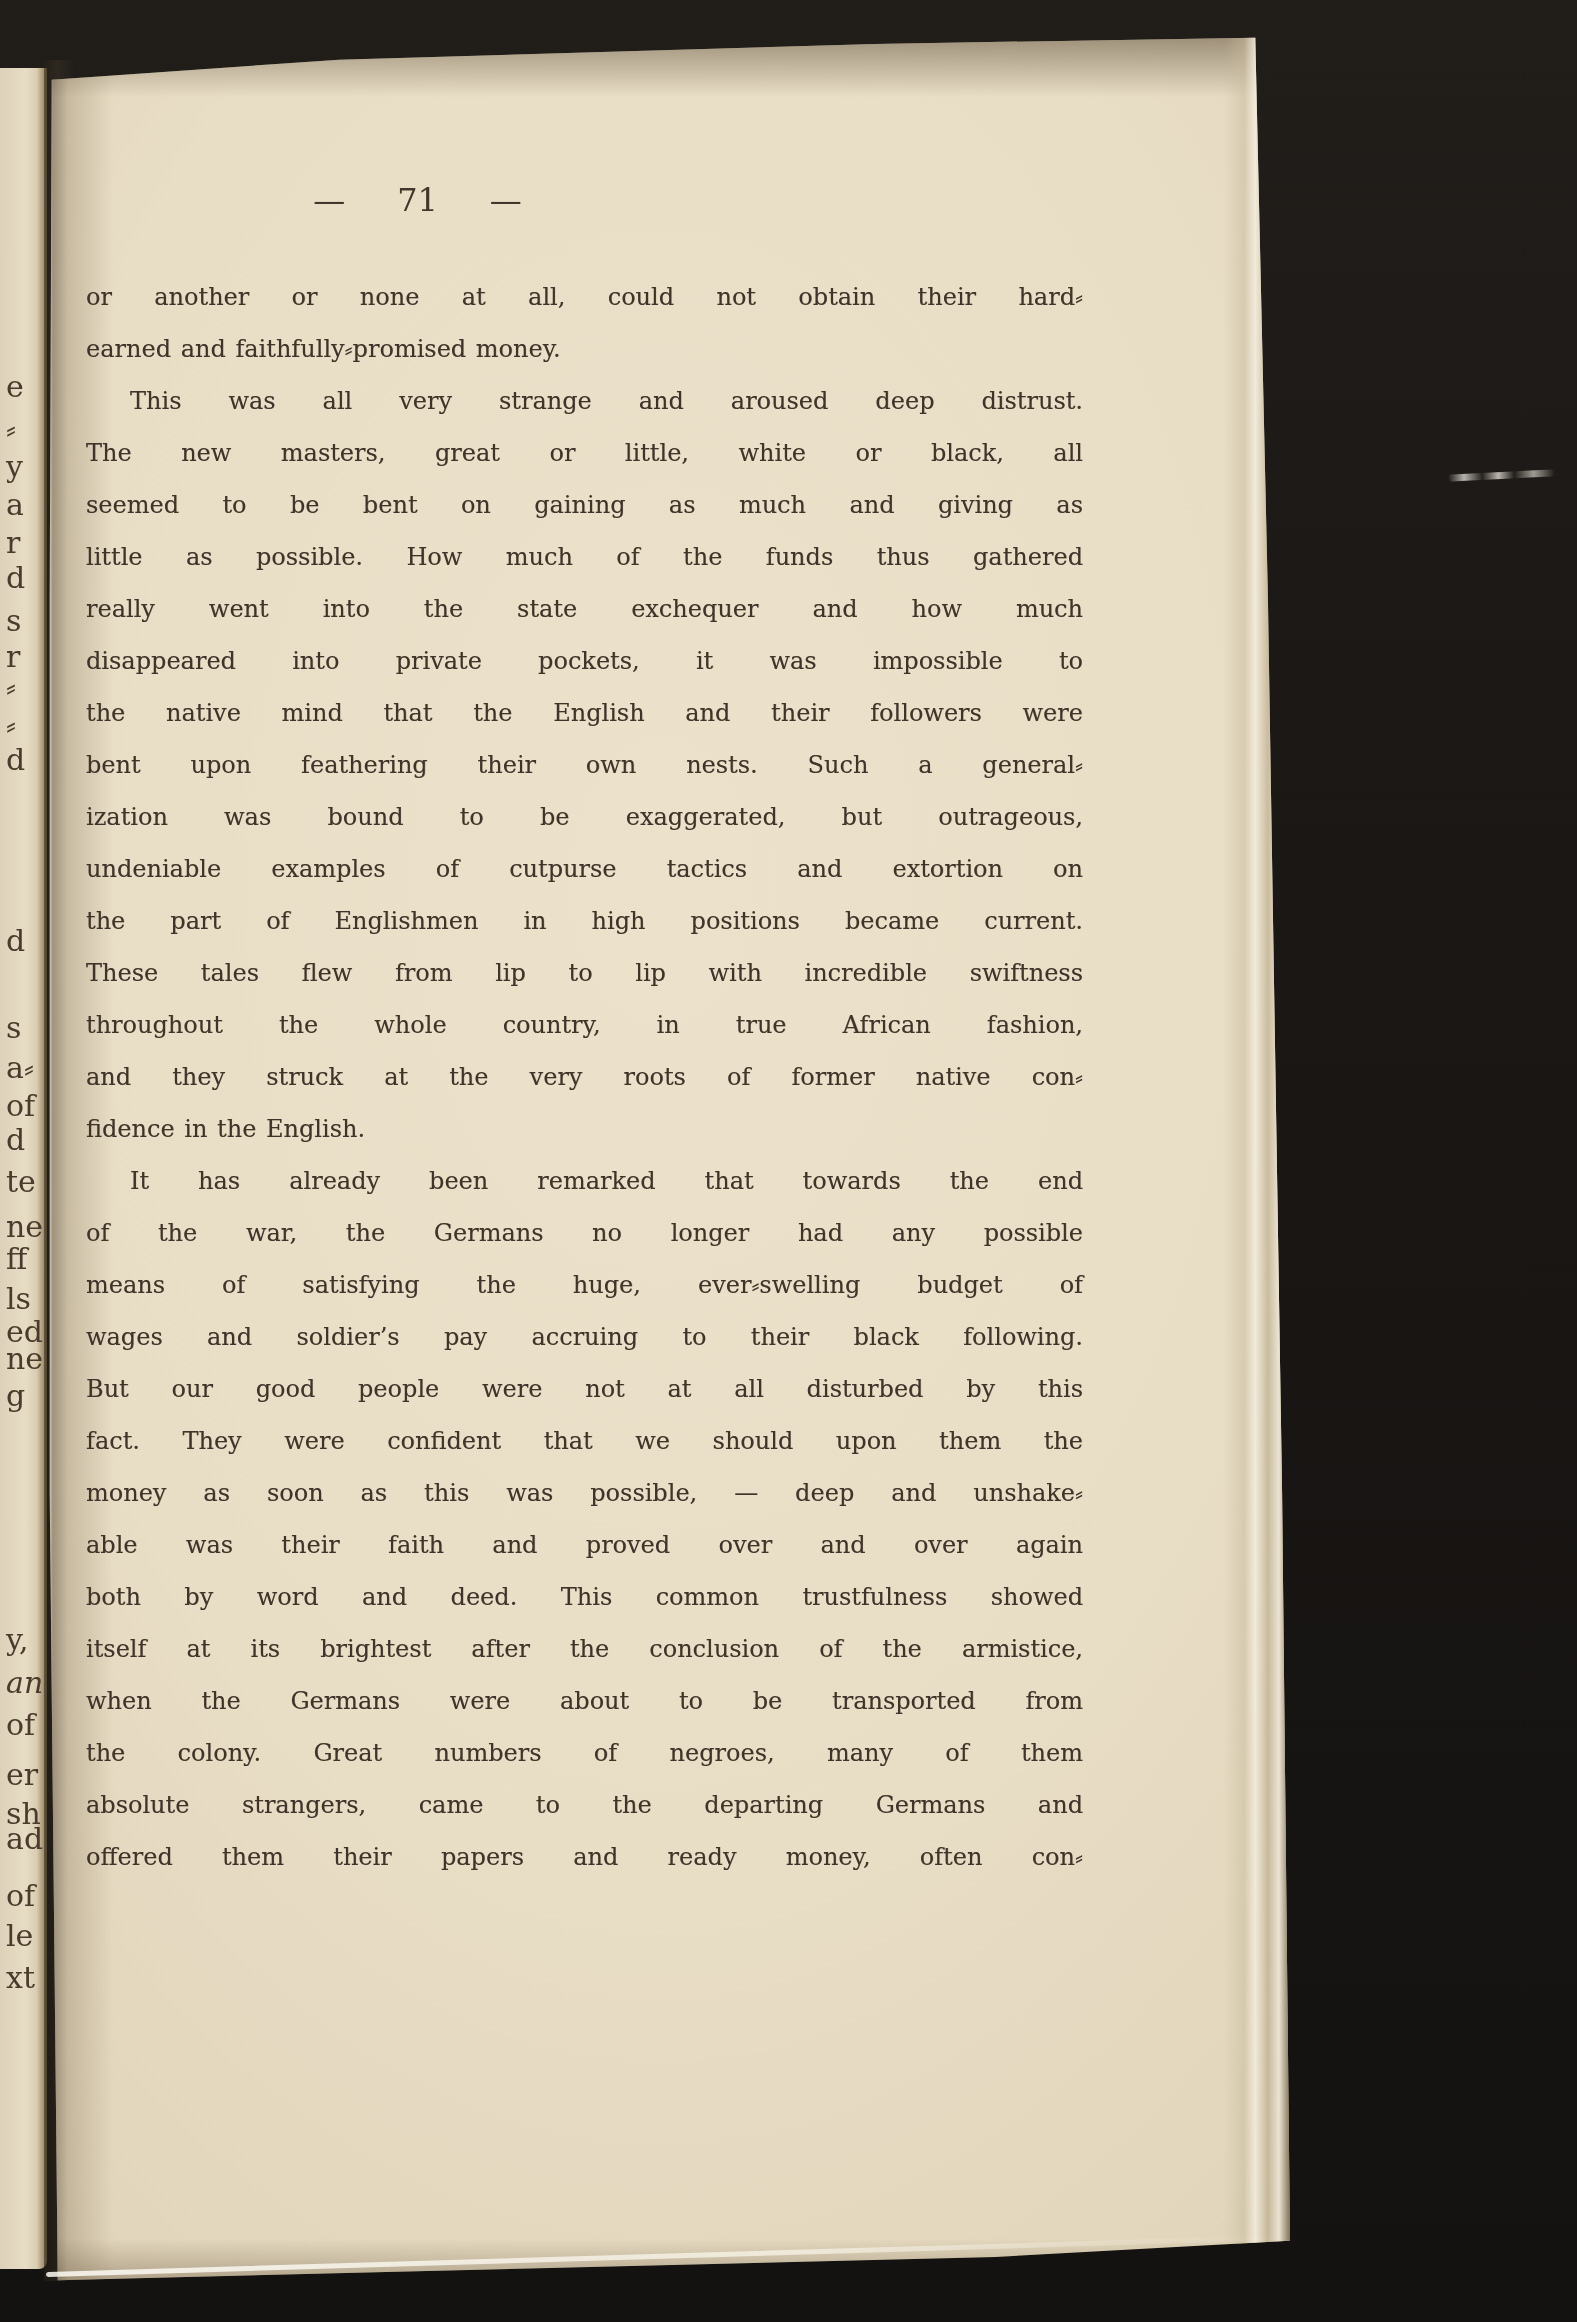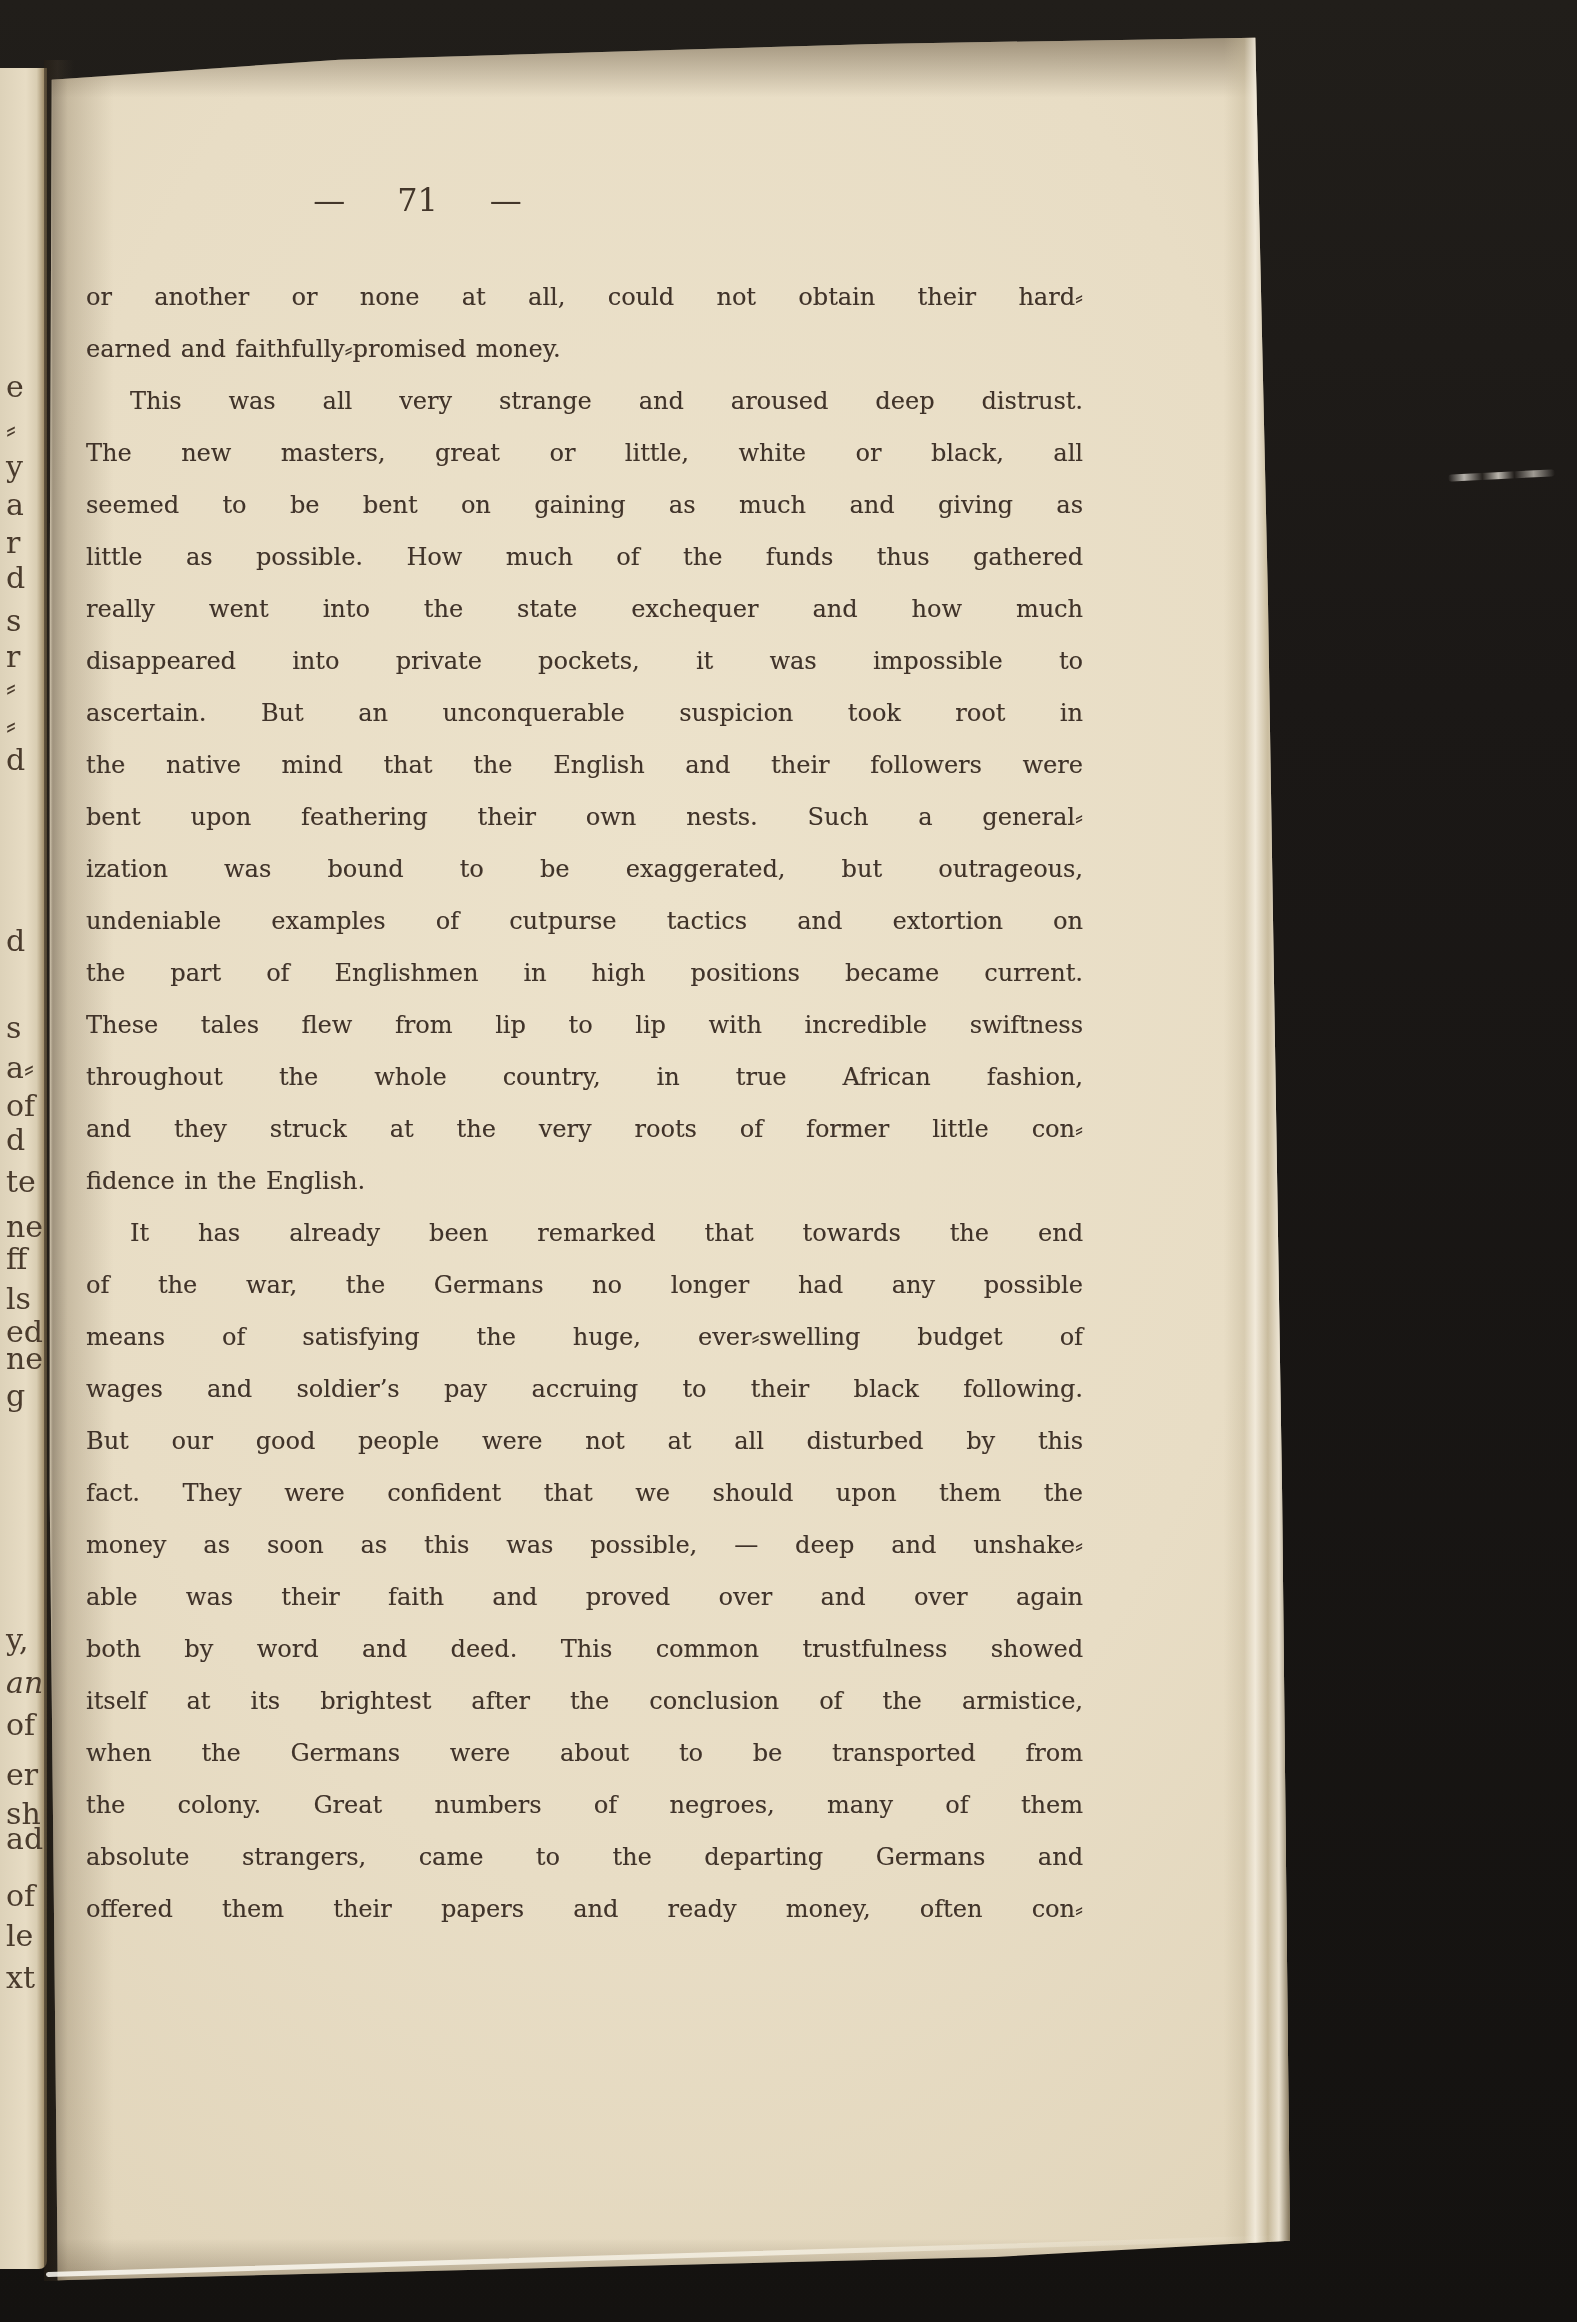--- a/index.html
+++ b/index.html
@@ -126,29 +126,28 @@
 
     <div class="text-block">
         <div class="line">or another or none at all, could not obtain their hard⸗</div>
         <div class="line left">earned and faithfully⸗promised money.</div>
         <div class="line indent">This was all very strange and aroused deep distrust.</div>
         <div class="line">The new masters, great or little, white or black, all</div>
         <div class="line">seemed to be bent on gaining as much and giving as</div>
         <div class="line">little as possible. How much of the funds thus gathered</div>
         <div class="line">really went into the state exchequer and how much</div>
         <div class="line">disappeared into private pockets, it was impossible to</div>
-        <div class="line">ascertain. But an unconquerable suspicion took root in</div>
         <div class="line">the native mind that the English and their followers were</div>
         <div class="line">bent upon feathering their own nests. Such a general⸗</div>
         <div class="line">ization was bound to be exaggerated, but outrageous,</div>
         <div class="line">undeniable examples of cutpurse tactics and extortion on</div>
         <div class="line">the part of Englishmen in high positions became current.</div>
         <div class="line">These tales flew from lip to lip with incredible swiftness</div>
         <div class="line">throughout the whole country, in true African fashion,</div>
-        <div class="line">and they struck at the very roots of former little con⸗</div>
+        <div class="line">and they struck at the very roots of former native con⸗</div>
         <div class="line left">fidence in the English.</div>
         <div class="line indent">It has already been remarked that towards the end</div>
         <div class="line">of the war, the Germans no longer had any possible</div>
         <div class="line">means of satisfying the huge, ever⸗swelling budget of</div>
         <div class="line">wages and soldier’s pay accruing to their black following.</div>
         <div class="line">But our good people were not at all disturbed by this</div>
         <div class="line">fact. They were confident that we should upon them the</div>
         <div class="line">money as soon as this was possible, — deep and unshake⸗</div>
         <div class="line">able was their faith and proved over and over again</div>
         <div class="line">both by word and deed. This common trustfulness showed</div>

